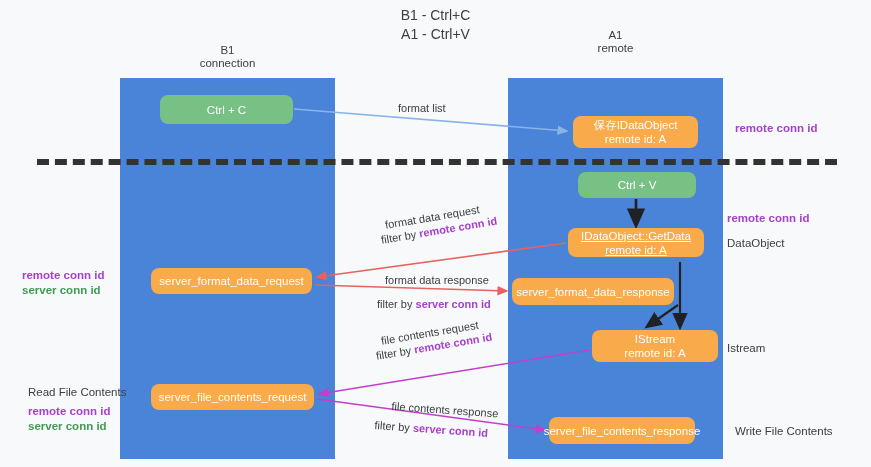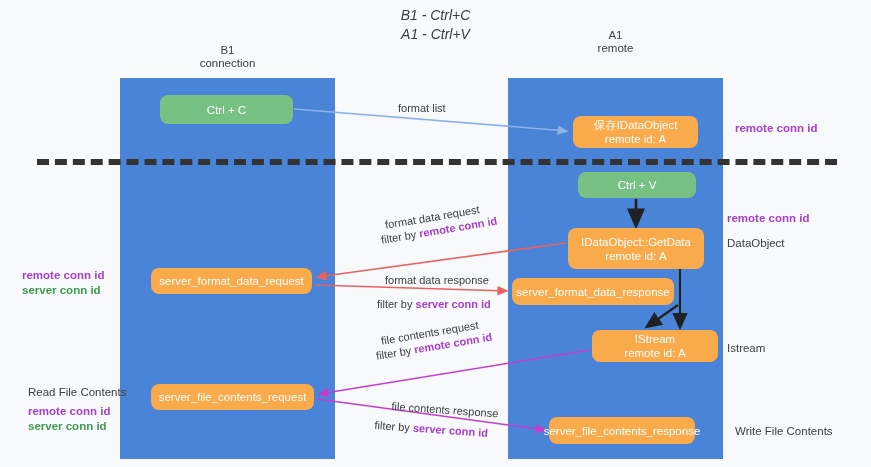--- a/index.html
+++ b/index.html
@@ -49,21 +49,20 @@
   
   #title {
     position: absolute;
     left: 0; top: 6px;
     width: 871px;
     text-align: center;
     font-size: 14px;
     color: #3c4043;
     line-height: 19px;
     white-space: pre-line;
-    font-style: italic;
   }
 
   
   #divider {
     position: absolute;
     left: 37px;
     top: 159px;
     width: 800px;
     height: 0;
     border-top: 6px dashed #333333;
@@ -83,21 +82,21 @@
     line-height: 14px;
     white-space: pre-line;
     border-radius: 8px;
   }
   .node.green { background: #76c183; }
   .node.orange { background: #f9aa4b; }
 
   .n-ctrlc  { left: 160px; top: 95px;  width: 133px; height: 29px; }
   .n-ctrlv  { left: 578px; top: 172px; width: 118px; height: 26px; }
   .n-idataobject { left: 573px; top: 116px; width: 125px; height: 32px; }
-  .n-getdata { left: 568px; top: 228px; width: 136px; height: 41px; }
+  .n-getdata { left: 568px; top: 228px; width: 136px; height: 29px; text-decoration: underline; }
   .n-sfdreq { left: 151px; top: 268px; width: 161px; height: 26px; }
   .n-sfdresp { left: 512px; top: 278px; width: 162px; height: 27px; }
   .n-istream { left: 592px; top: 330px; width: 126px; height: 32px; }
   .n-sfcreq { left: 151px; top: 384px; width: 163px; height: 26px; }
   .n-sfcresp { left: 549px; top: 417px; width: 146px; height: 27px; }
 
   
   .side-label {
     position: absolute;
     font-size: 11.5px;

